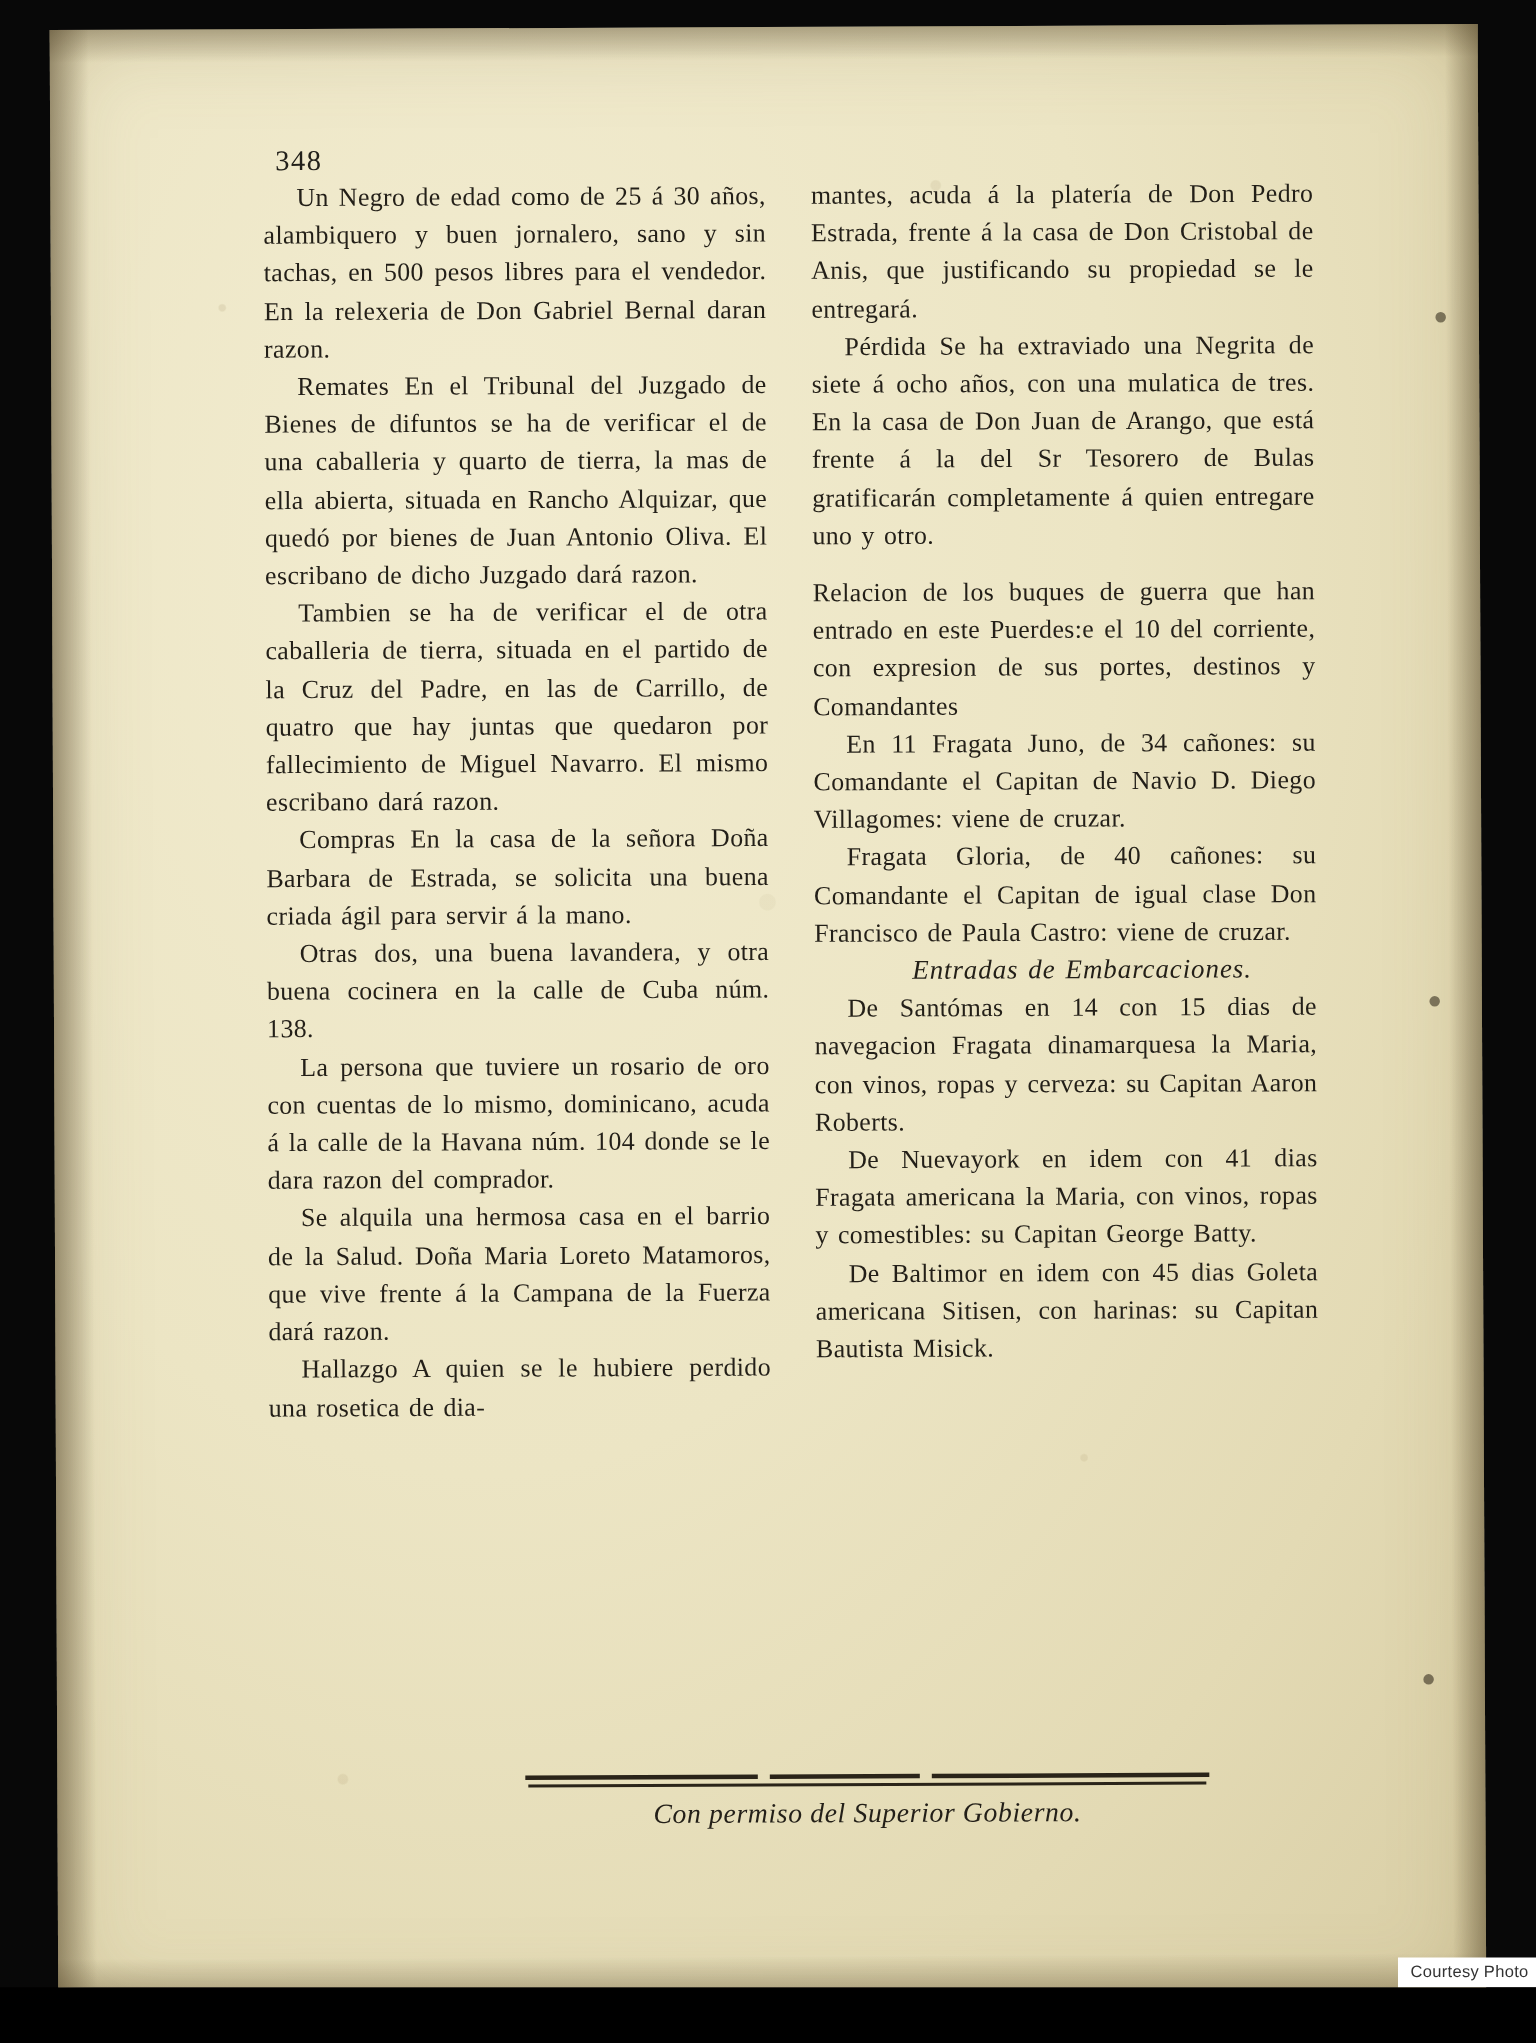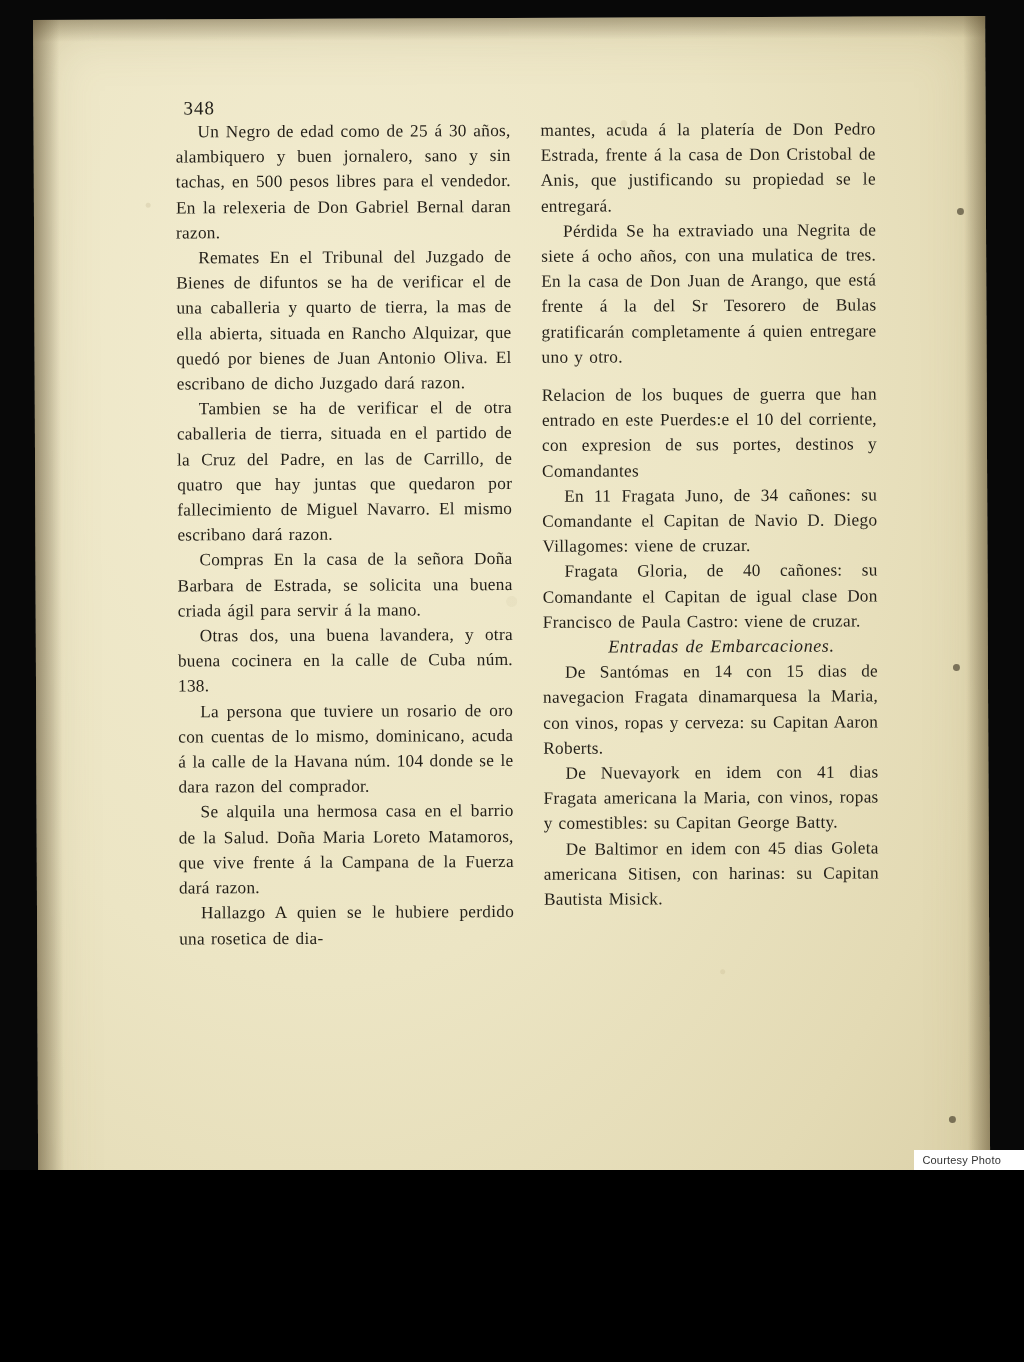--- a/index.html
+++ b/index.html
@@ -3,21 +3,21 @@
 <meta charset="utf-8">
 <style>
   html, body {
     margin: 0;
     padding: 0;
     background: #000000;
   }
   .page {
     position: relative;
     width: 1024px;
-    height: 1170px;
+    height: 1325px;
     background: #080808;
     overflow: hidden;
     font-family: "Liberation Serif", serif;
   }
   
   .sheet {
     position: absolute;
     left: 36px;
     top: 18px;
     width: 952px;
@@ -131,21 +131,21 @@
     background: rgba(40,32,18,0.55);
   }
   .credit {
     position: absolute;
     right: 0;
     bottom: 0;
     background: #ffffff;
     color: #333333;
     font-family: "Liberation Sans", sans-serif;
     font-size: 11px;
-    padding: 4px 23px 4px 8px;
+    padding: 4px 5px 4px 8px;
     letter-spacing: .2px;
   }
 </style>
 </head>
 <body>
 
 <div class="page">
 
   <div class="sheet">
     <div class="grain"></div>

